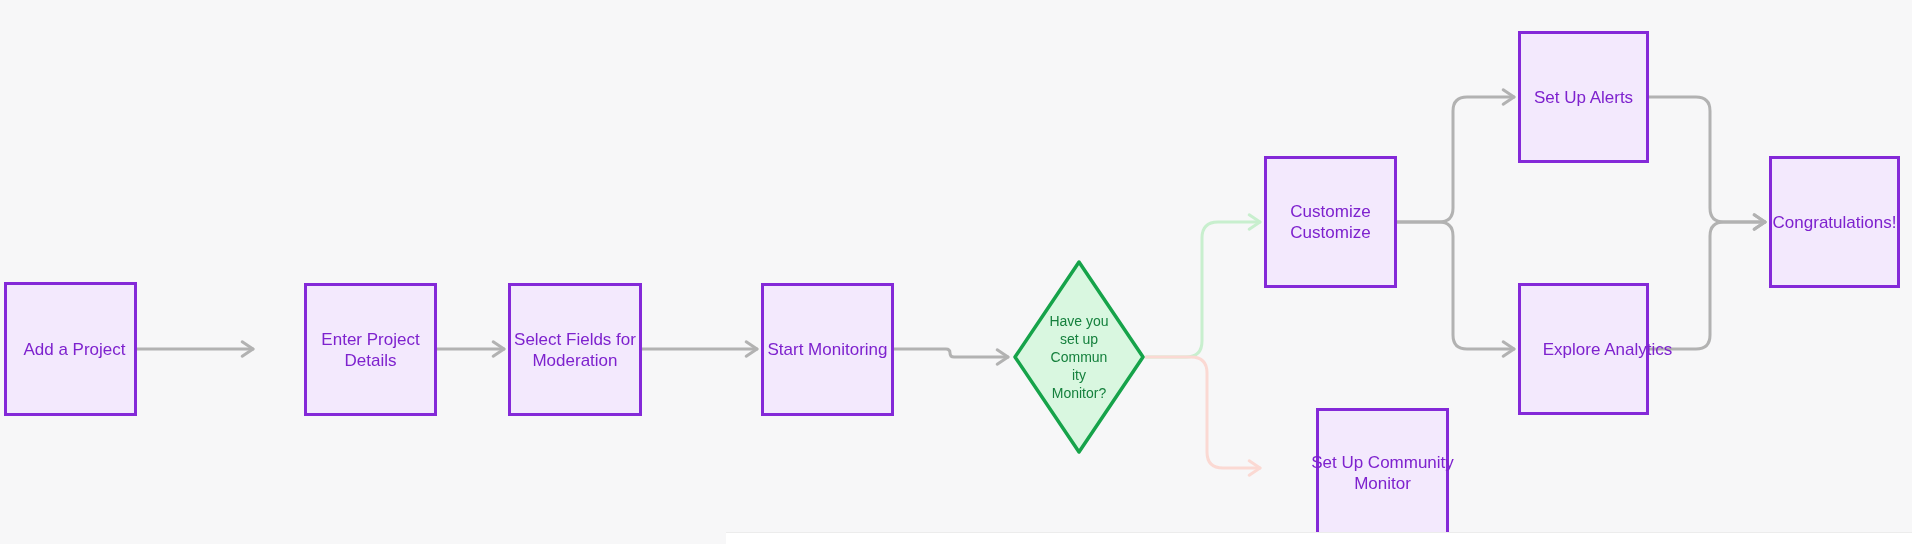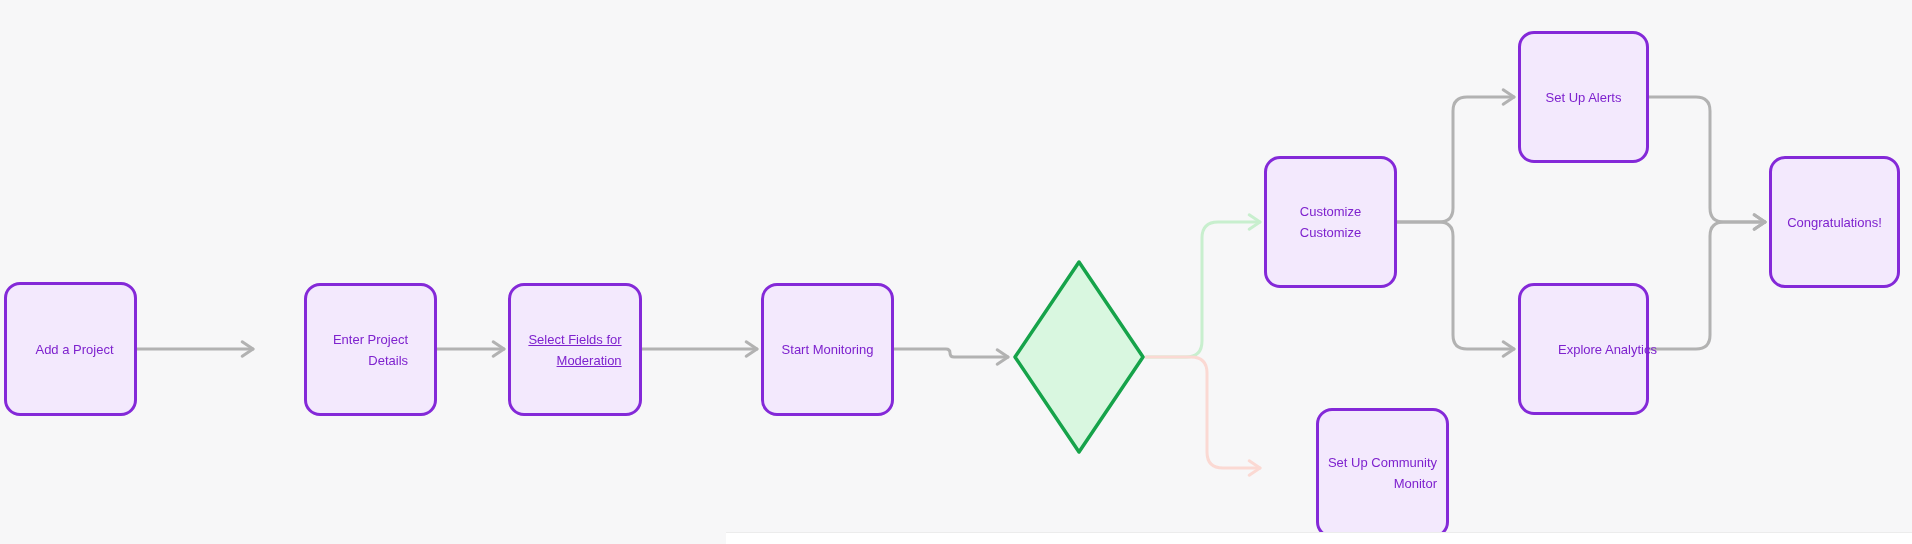--- a/index.html
+++ b/index.html
@@ -33,25 +33,24 @@
     display: flex;
     flex-direction: column;
     align-items: center;
     justify-content: center;
     text-align: center;
     cursor: pointer;
   }
   .node.process {
     background: var(--node-fill);
     border: 3px solid var(--node-border);
-    border-radius: 16px;
+    border-radius: 0;
     color: var(--node-text);
-    font-size: 13px;
+    font-size: 17px;
     line-height: 21px;
-    text-align: right;
   }
   .node.decision {
     background: transparent;
     border: none;
     color: var(--decision-text);
     font-size: 14px;
     line-height: 18px;
   }
   .node .label-line {
     display: block;
@@ -127,35 +126,42 @@
         <div class="node-label">
           <span class="label-line">Add a Project</span>
         </div>
       </div>
       <div class="node process" style="left: 257px; top: 283px; width: 133px; height: 133px; margin-left: 47px;">
         <div class="node-label">
           <span class="label-line">Enter Project</span>
           <span class="label-line">Details</span>
         </div>
       </div>
-      <div class="node process" style="left: 508px; top: 283px; width: 134px; height: 133px; text-decoration: underline;">
+      <div class="node process" style="left: 508px; top: 283px; width: 134px; height: 133px;">
         <div class="node-label">
           <span class="label-line">Select Fields for</span>
           <span class="label-line">Moderation</span>
         </div>
       </div>
       <div class="node process" style="left: 761px; top: 283px; width: 133px; height: 133px;">
         <div class="node-label">
           <span class="label-line">Start Monitoring</span>
         </div>
       </div>
       <div class="node decision" style="left: 1012px; top: 259px; width: 134px; height: 196px;">
         <svg class="decision-shape" viewBox="0 0 134 196">
           <polygon points="67,3 131,98 67,193 3,98" fill="#d9f7e0" stroke="#16a34a" stroke-width="3.5" stroke-linejoin="round"></polygon>
         </svg>
+        <div class="node-label">
+          <span class="label-line">Have you</span>
+          <span class="label-line">set up</span>
+          <span class="label-line">Commun</span>
+          <span class="label-line">ity</span>
+          <span class="label-line">Monitor?</span>
+        </div>
       </div>
       <div class="node process" style="left: 1264px; top: 156px; width: 133px; height: 132px;">
         <div class="node-label">
           <span class="label-line">Customize</span>
           <span class="label-line">Customize</span>
         </div>
       </div>
       <div class="node process" style="left: 1316px; top: 408px; width: 133px; height: 130px;">
         <div class="node-label">
           <span class="label-line">Set Up Community</span>

